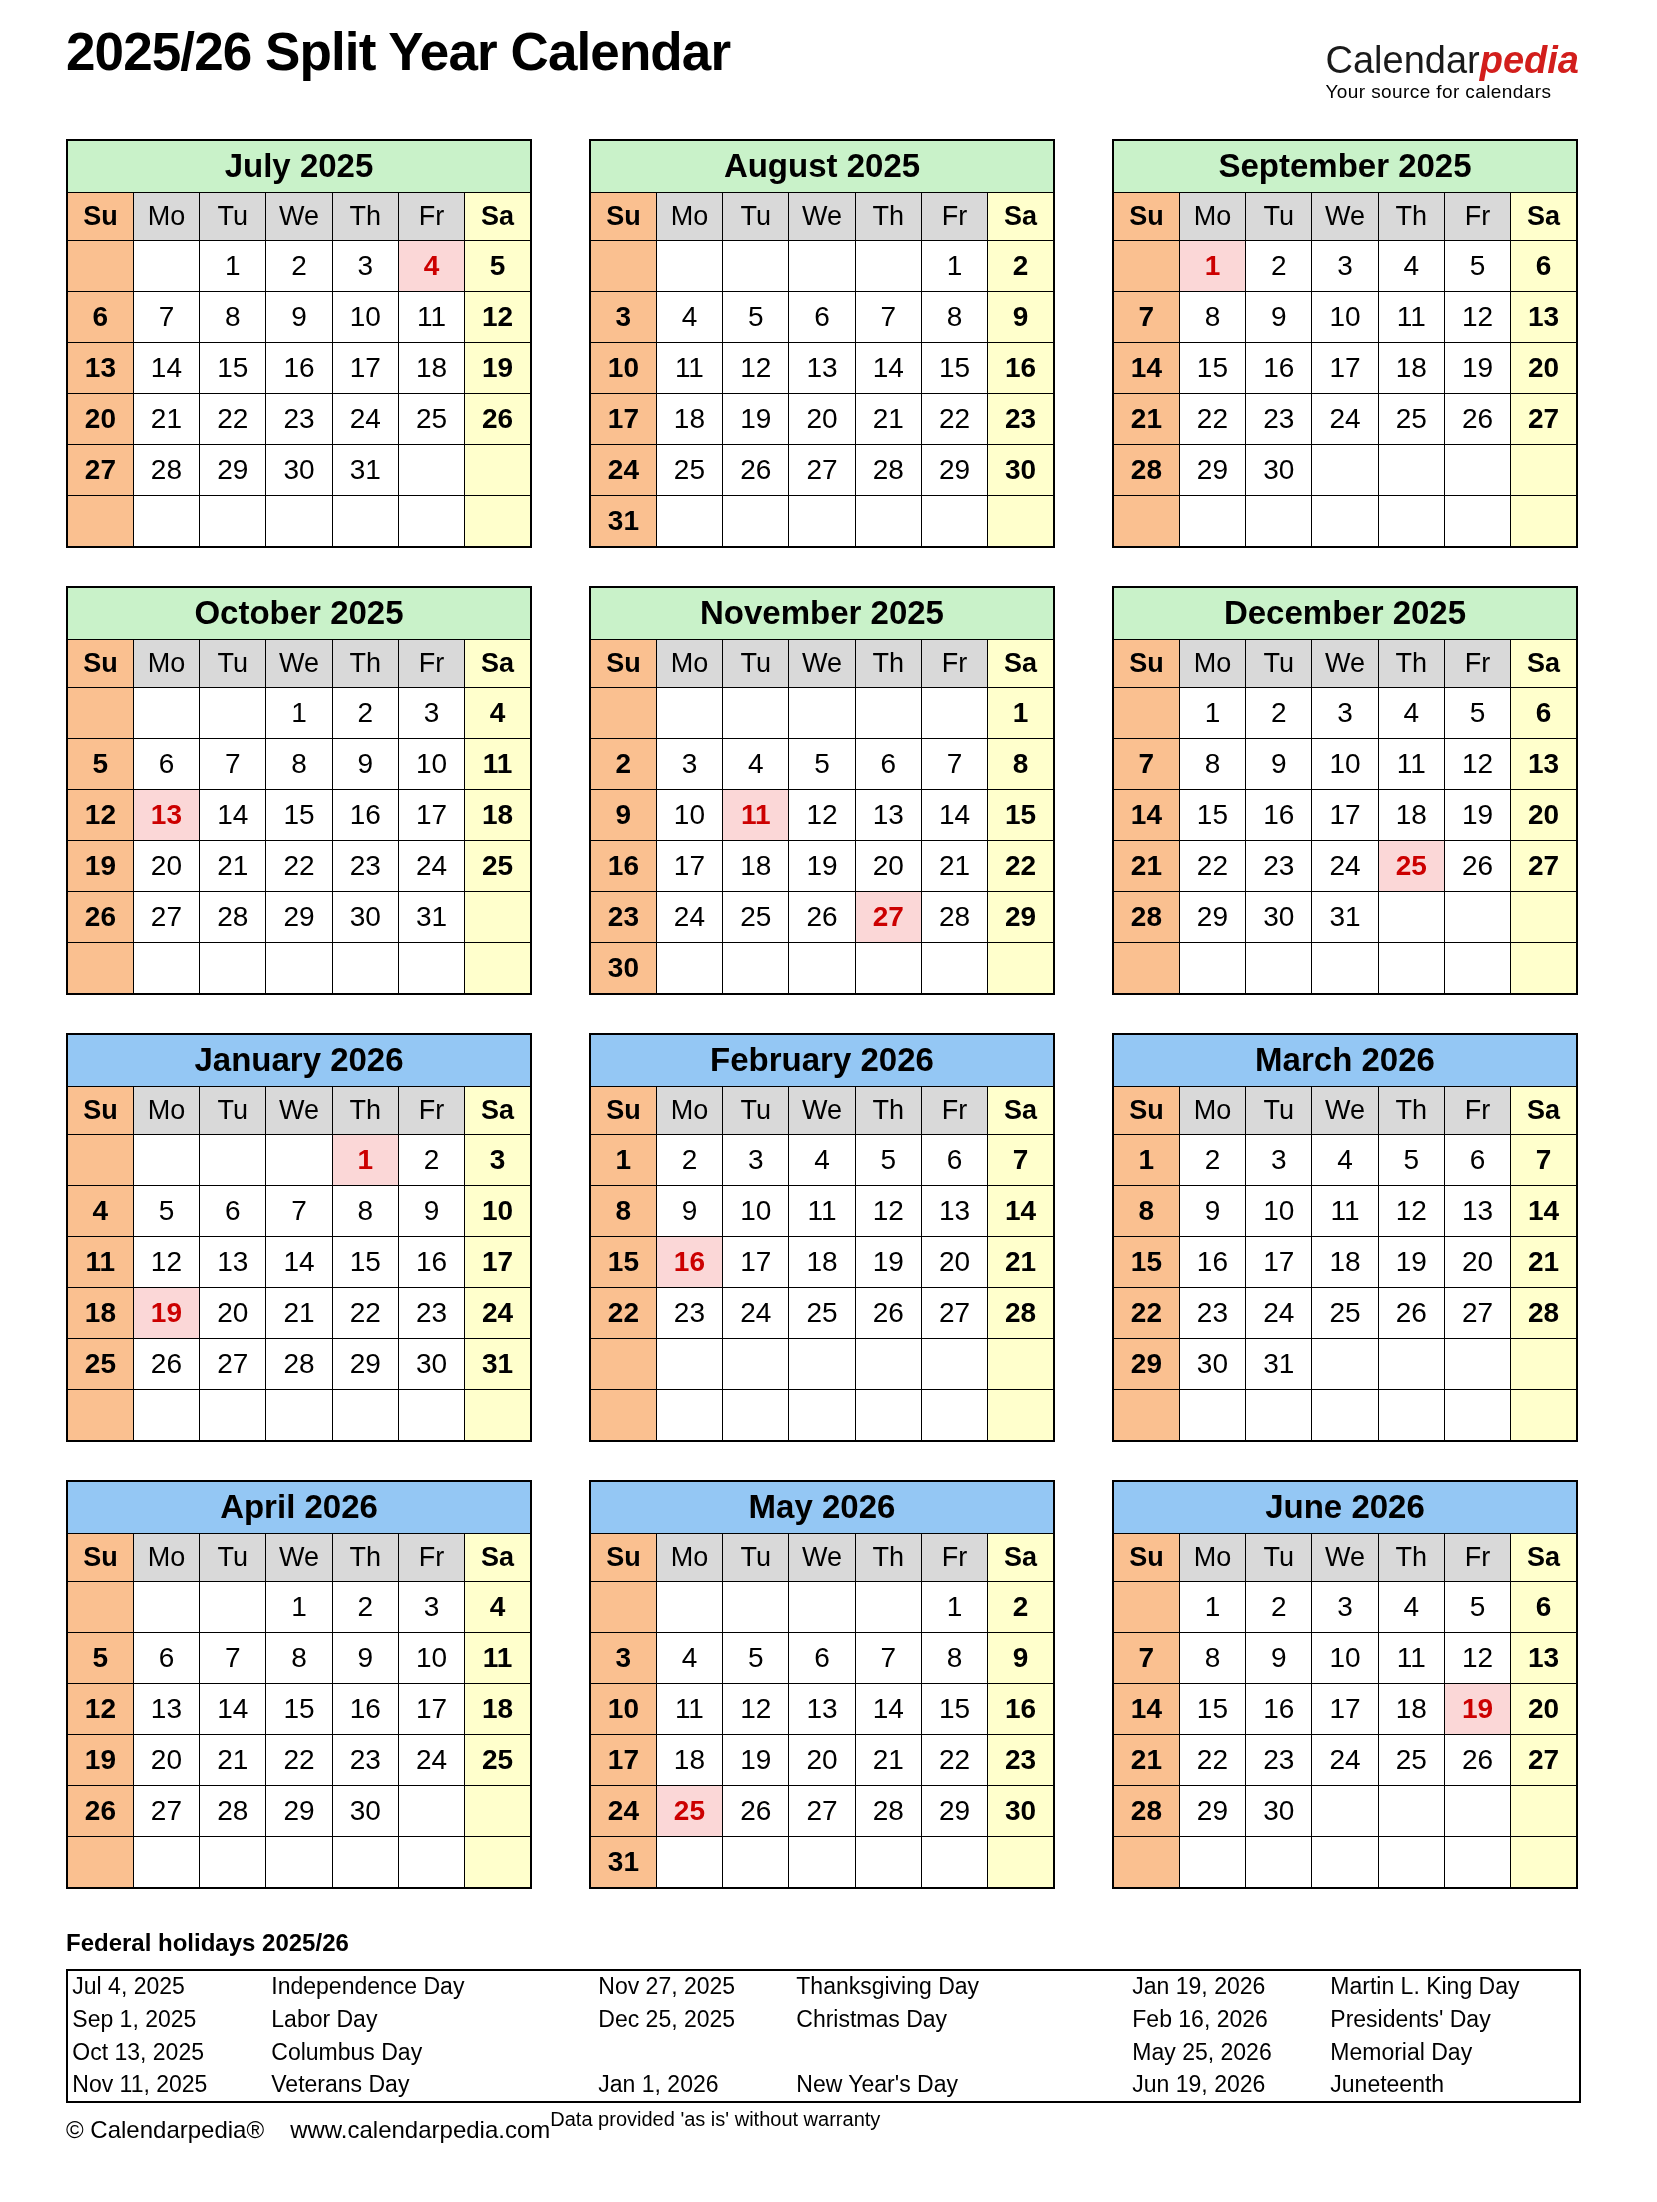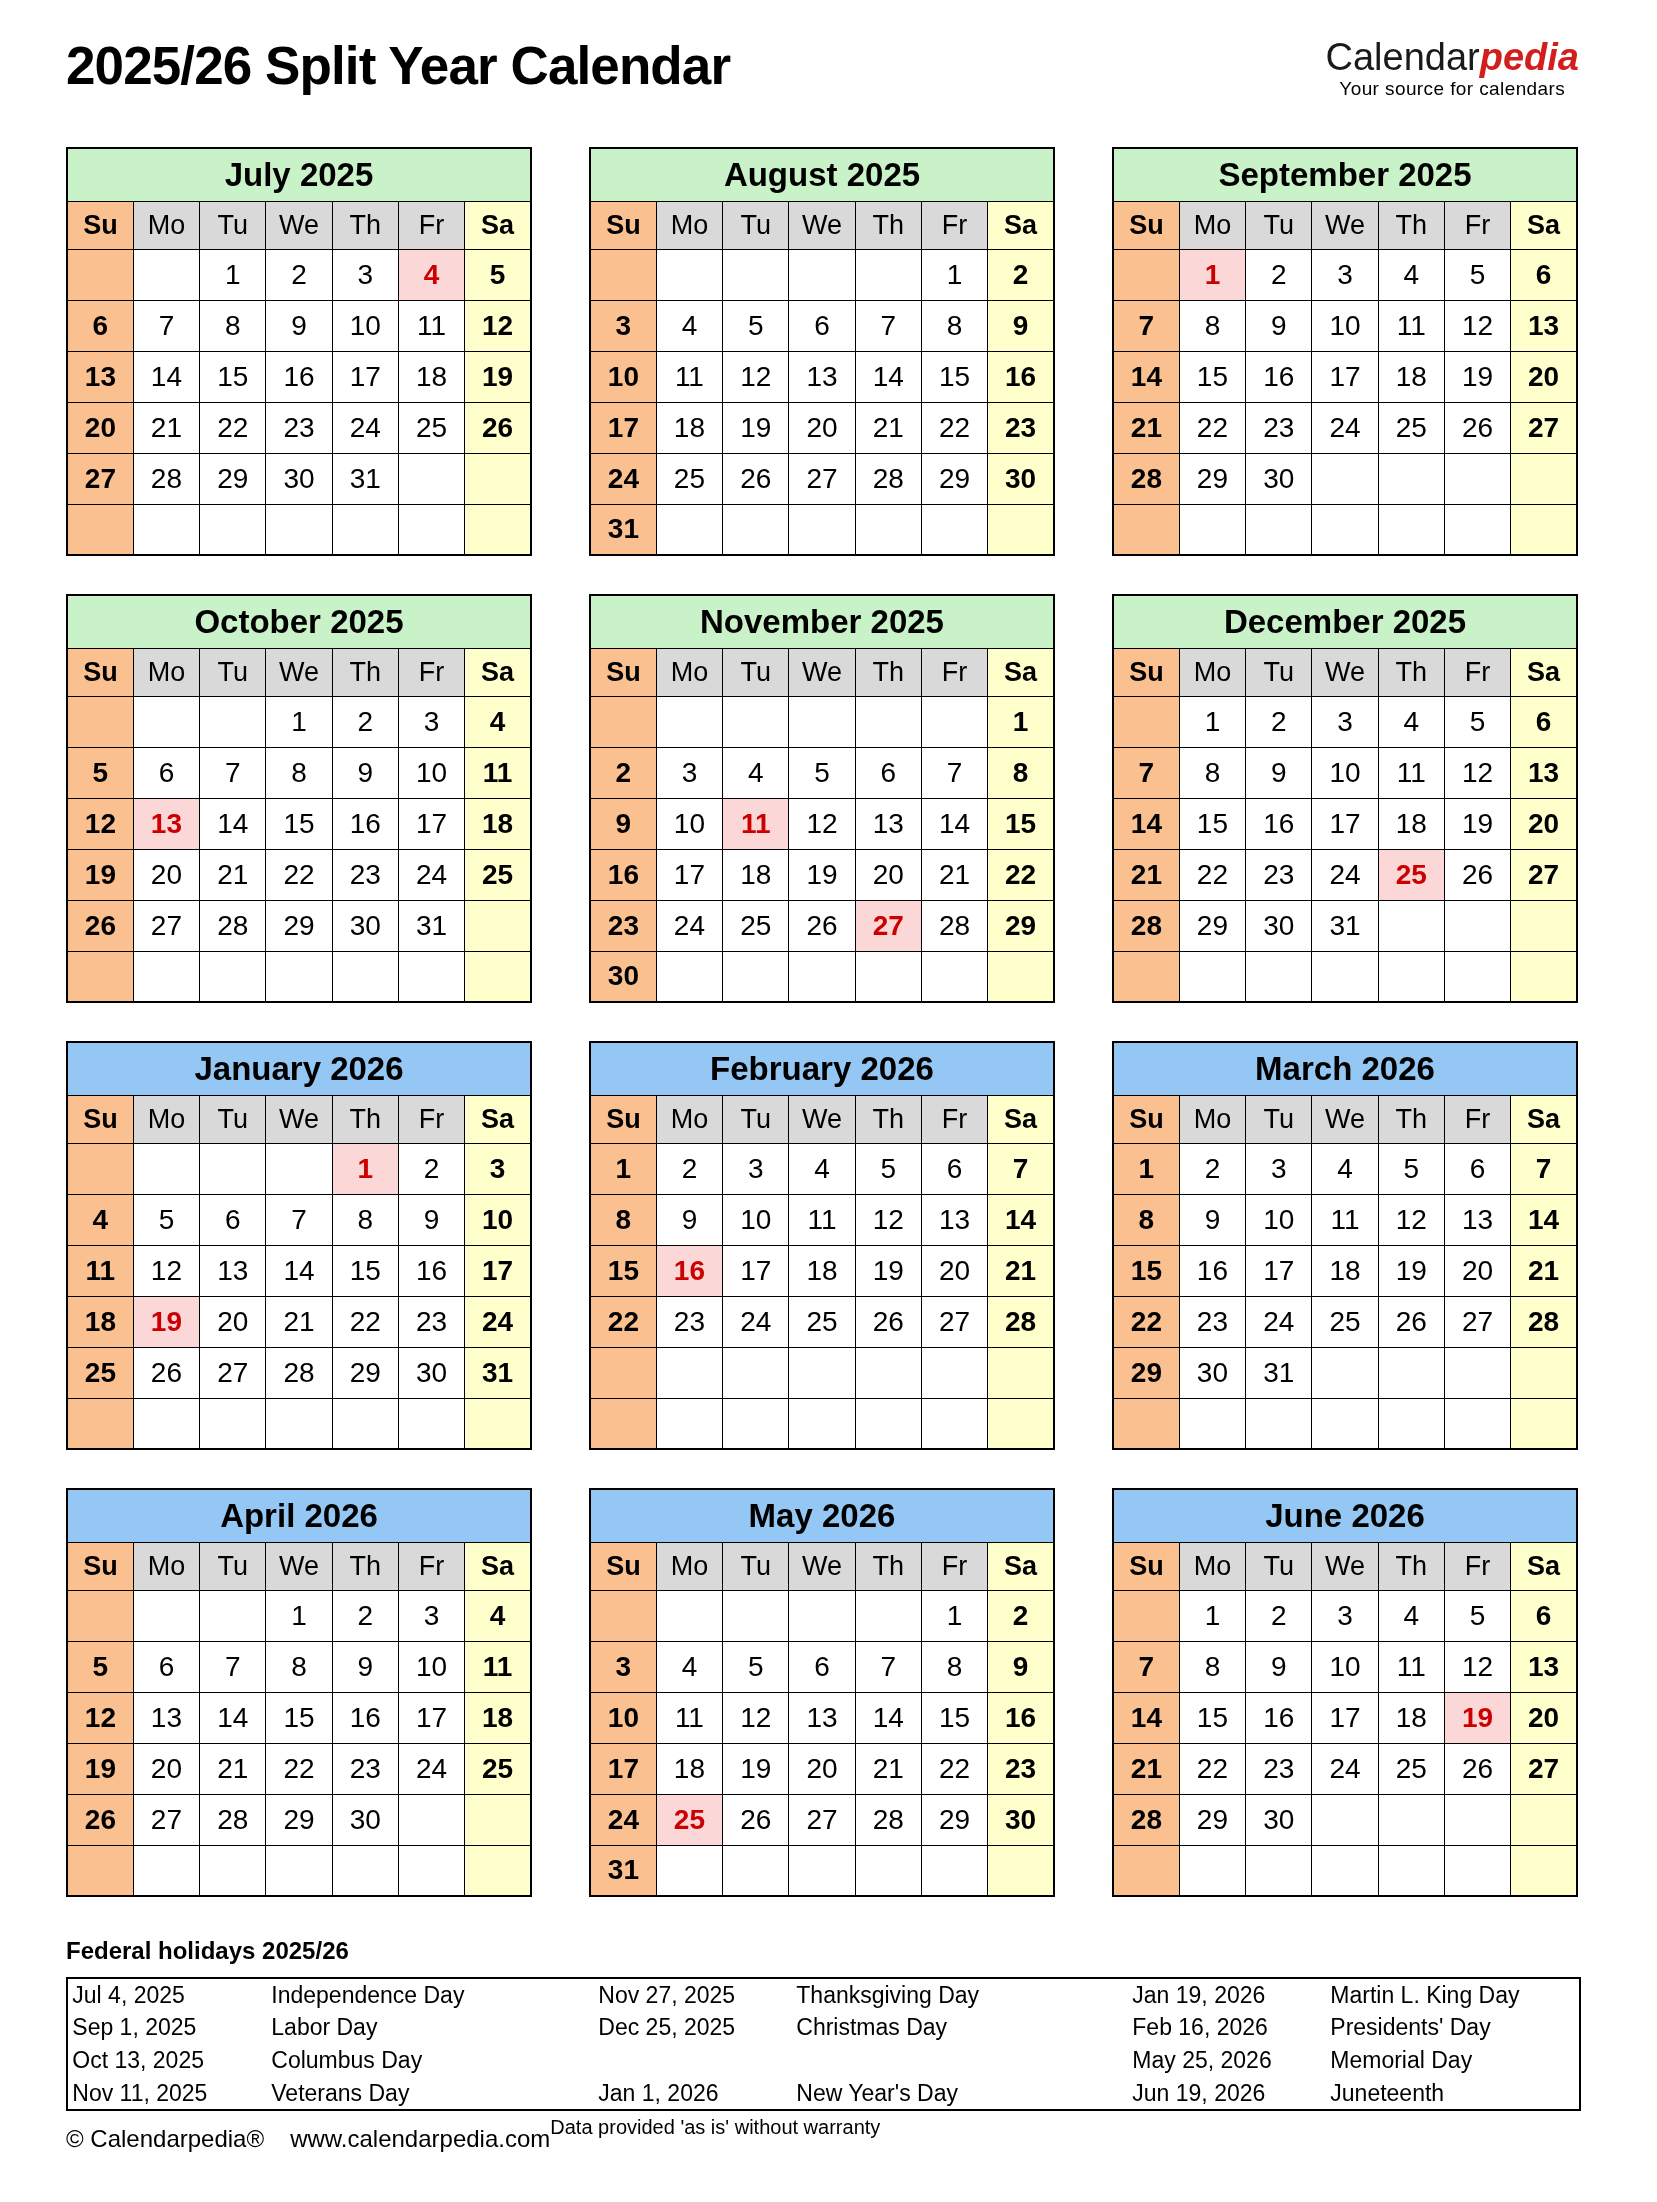--- a/index.html
+++ b/index.html
@@ -11,25 +11,25 @@
     --holiday-bg:#fbd7d7;
     --holiday-text:#cc0000;
     --logo-red:#d21e1c;
   }
   *{box-sizing:border-box;}
   html,body{margin:0;padding:0;background:#ffffff;}
   body{
     width:1657px;height:2203px;overflow:hidden;
     font-family:"Liberation Sans","DejaVu Sans",sans-serif;color:#000;
   }
-  .page{width:1657px;height:2203px;padding:32px 78px 0 66px;}
+  .page{width:1657px;height:2203px;padding:18px 78px 0 66px;}
   
   .header{display:flex;justify-content:space-between;align-items:flex-start;min-height:79px;}
   .page-title{font-size:53px;font-weight:bold;letter-spacing:-0.9px;line-height:1.1;margin:5.2px 0 0 0;}
-  .logo-block{text-align:center;margin-top:6px;}
+  .logo-block{text-align:left;margin-top:23px;}
   .logo-line{font-size:38px;line-height:1.0;white-space:nowrap;}
   .logo-part1{color:#1a1a1a;}
   .logo-part2{color:var(--logo-red);font-weight:bold;font-style:italic;}
   .logo-tagline{font-size:19px;letter-spacing:0.4px;margin-top:1.7px;white-space:nowrap;}
   
   .months-grid{
     margin-top:36px;
     display:grid;
     grid-template-columns:repeat(3,466px);
     column-gap:57px;row-gap:38px;

